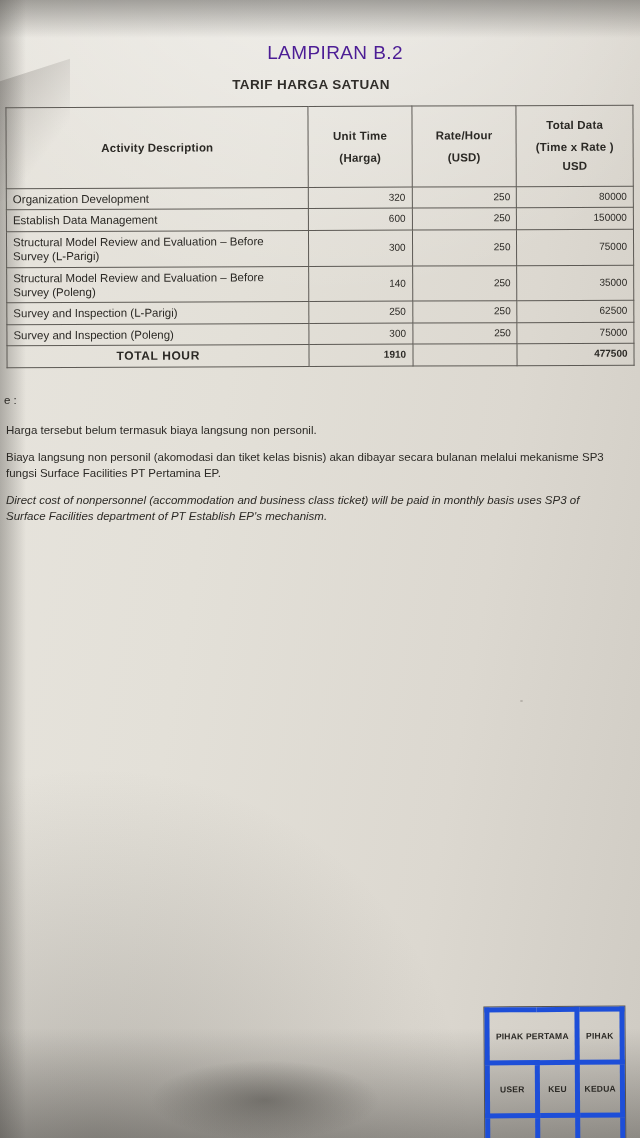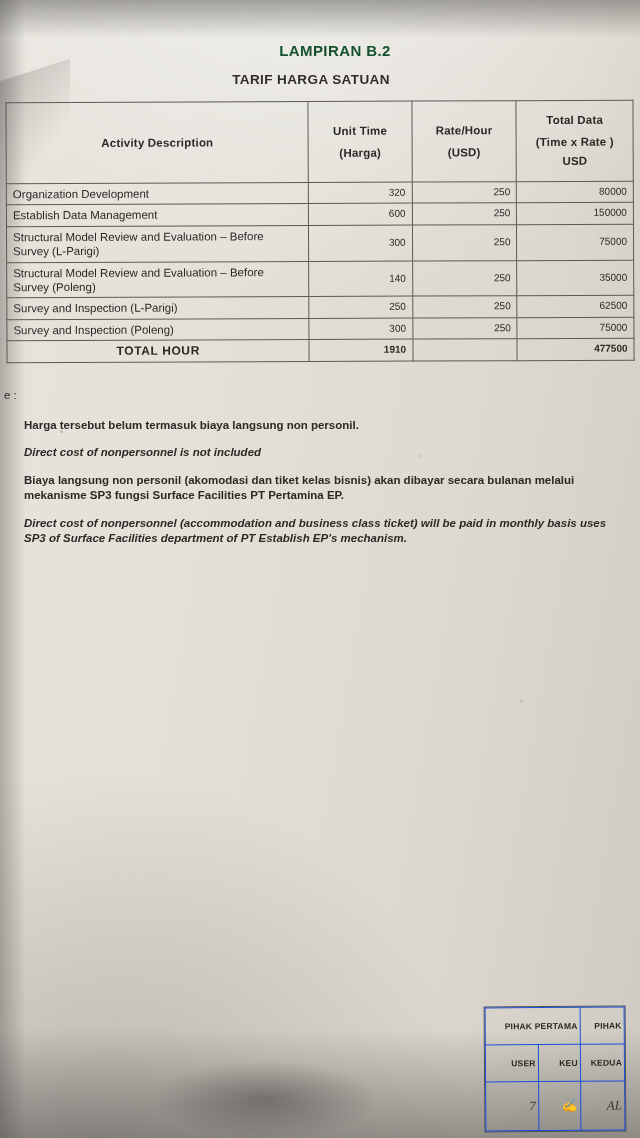--- a/index.html
+++ b/index.html
@@ -52,24 +52,24 @@
 
   .content {
     position: absolute;
     left: 0; top: 0;
     width: 640px;
     color: #2a2824;
   }
 
   .doc-title {
     text-align: center;
-    font-size: 15px;
-    font-weight: bold;
+    font-size: 19px;
+    font-weight: normal;
     letter-spacing: 0.4px;
-    color: #14532d;
+    color: #4c1d95;
     margin-top: 42px;
     margin-left: 30px;
   }
   .doc-subtitle {
     text-align: center;
     font-size: 13.5px;
     font-weight: bold;
     letter-spacing: 0.4px;
     color: #302d29;
     margin-top: 13px;
@@ -134,21 +134,21 @@
     width: 610px;
     font-size: 11.5px;
     color: #2b2925;
     line-height: 1.35;
   }
   .notes .colon {
     margin-left: 0px;
     margin-bottom: 14px;
     font-size: 11.5px;
   }
-  .notes p { margin: 0 0 12px 20px; font-weight: bold; }
+  .notes p { margin: 0 0 12px 2px; }
   .notes .ital { font-style: italic; }
 
   
   .ghost {
     position: absolute;
     color: rgba(120,116,110,0.30);
     font-size: 10px;
     line-height: 1.6;
     letter-spacing: 0.3px;
     pointer-events: none;
@@ -162,24 +162,24 @@
     left: 484px;
     top: 1006px;
     width: 140px;
     border: 1px solid #55524d;
     font-size: 9px;
     color: #2b2925;
     transform: rotate(-0.4deg);
   }
   .sign-box table { width: 100%; border-collapse: collapse; }
   .sign-box td, .sign-box th {
-    border: 1px solid #1d4ed8;
-    text-align: right;
-    font-weight: bold;
-    padding: 13px 2px;
+    border: 5px solid #1d4ed8;
+    text-align: center;
+    font-weight: bold;
+    padding: 19px 2px;
     font-size: 8.5px;
     letter-spacing: 0.2px;
   }
   .sign-box td.sig { height: 22px; font-weight: normal; }
   .sig-mark {
     font-family: "Liberation Serif", serif;
     font-style: italic;
     font-size: 13px;
     color: #3a3631;
   }
@@ -275,21 +275,20 @@
         <td class="num">1910</td>
         <td class="blank"></td>
         <td class="num">477500</td>
       </tr>
     </tbody>
   </table>
 
   <div class="notes">
     <div class="colon">e :</div>
     <p>Harga tersebut belum termasuk biaya langsung non personil.</p>
-    <p class="ital">Direct cost of nonpersonnel is not included</p>
     <p>Biaya langsung non personil  (akomodasi dan tiket kelas bisnis) akan dibayar secara bulanan melalui mekanisme SP3 fungsi Surface Facilities PT Pertamina EP.</p>
     <p class="ital">Direct cost of nonpersonnel (accommodation and business class ticket) will be paid in monthly basis uses SP3 of Surface Facilities department of PT Establish EP's mechanism.</p>
   </div>
 
 </div>
 
 <div class="sign-box">
   <table>
     <tbody>
         <tr>

